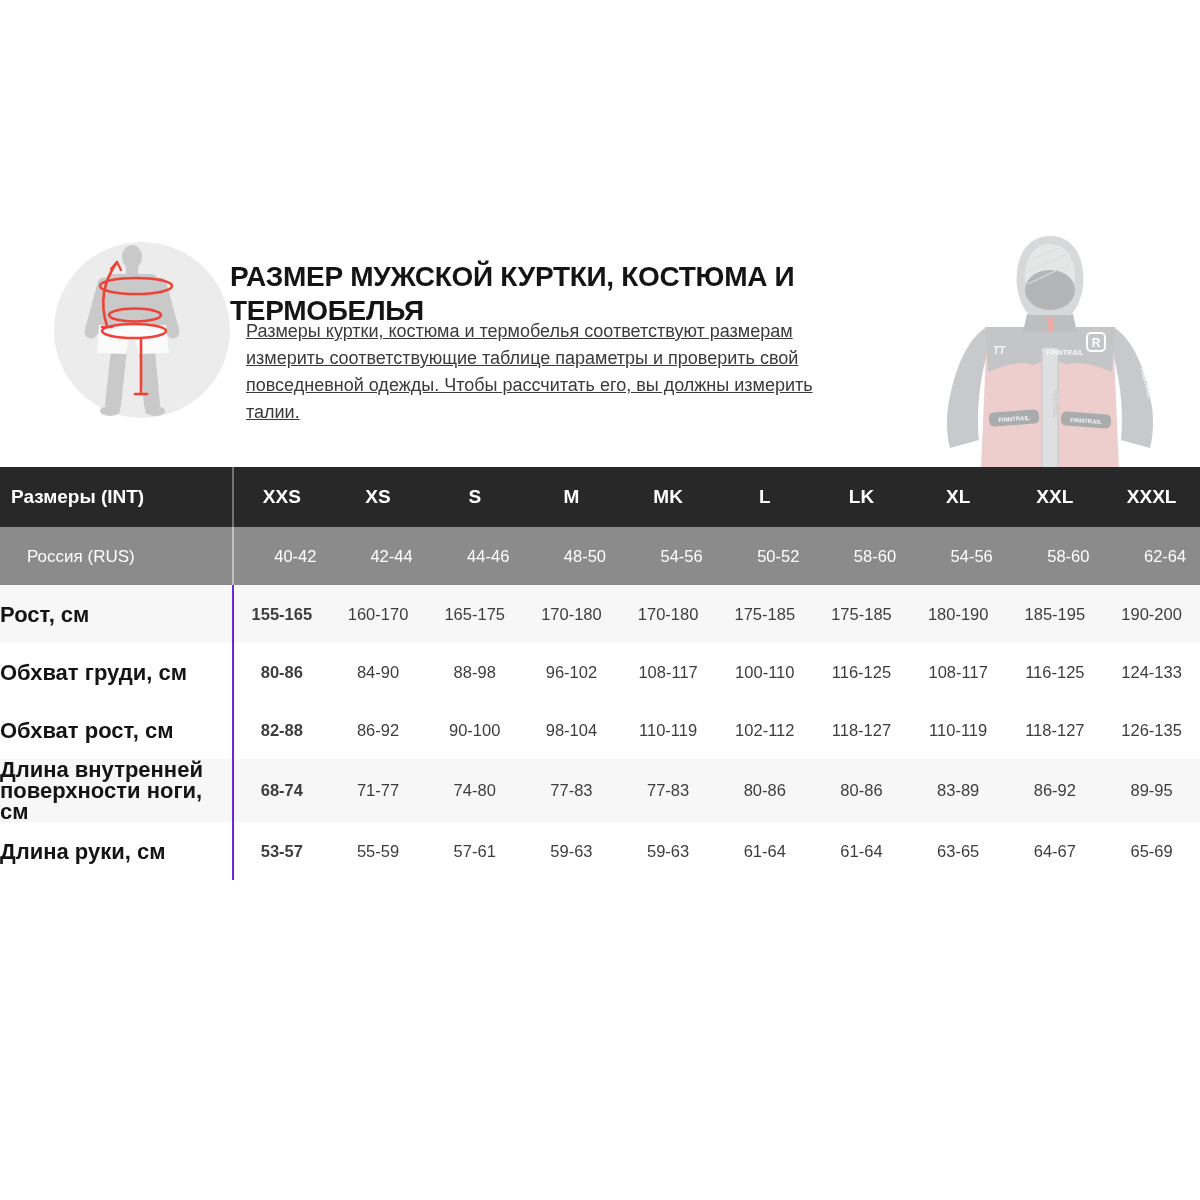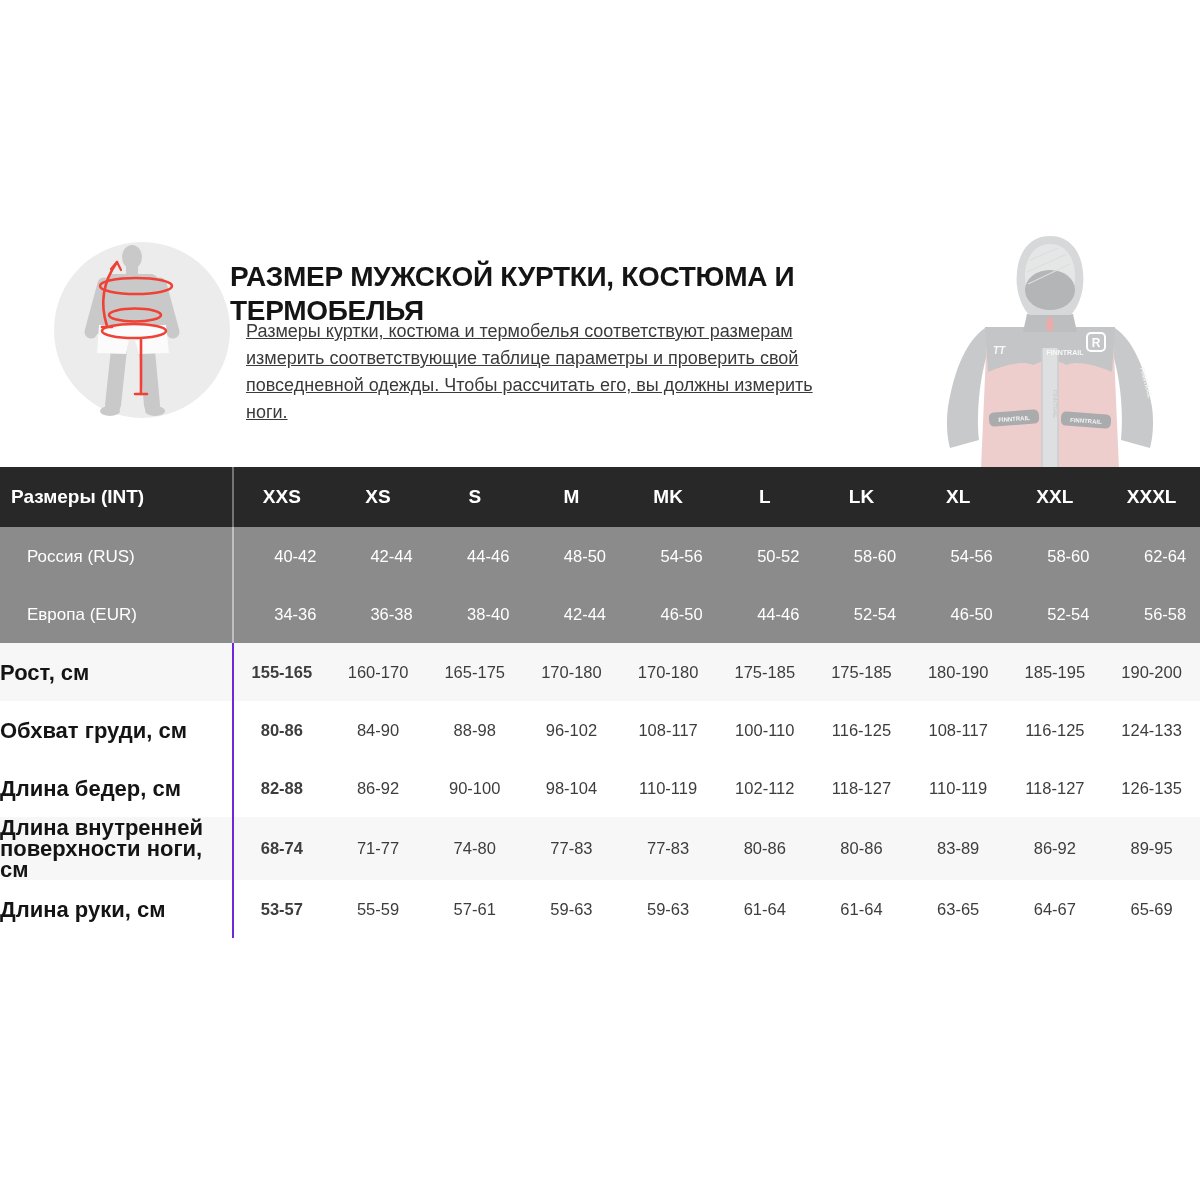--- a/index.html
+++ b/index.html
@@ -87,21 +87,21 @@
       <line x1="81" y1="152" x2="93" y2="152"></line>
     </g>
   </svg>
 </div>
 
 <h1 class="hero-title">РАЗМЕР МУЖСКОЙ КУРТКИ, КОСТЮМА И ТЕРМОБЕЛЬЯ</h1>
 <div class="hero-desc">
   <div>Размеры куртки, костюма и термобелья соответствуют размерам</div>
   <div>измерить соответствующие таблице параметры и проверить свой</div>
   <div>повседневной одежды. Чтобы рассчитать его, вы должны измерить</div>
-  <div>ноги.</div>
+  <div>талии.</div>
 </div>
 
 <div class="jacket-img">
   <svg width="230" height="239" viewBox="0 0 230 239">
     <g opacity="0.45">
 
       <path d="M50,98 C30,112 19,142 13,177 C11,192 12,207 15,218 L44,210 C41,182 45,140 56,114 Z" fill="#84888c"></path>
       <path d="M180,98 C200,112 211,142 217,177 C219,192 218,207 215,218 L186,210 C189,182 185,140 174,114 Z" fill="#84888c"></path>
 
       <path d="M52,100 L178,100 L184,239 L46,239 Z" fill="#d8938f"></path>
@@ -169,33 +169,20 @@
           <td class="val">42-44</td>
           <td class="val">44-46</td>
           <td class="val">48-50</td>
           <td class="val">54-56</td>
           <td class="val">50-52</td>
           <td class="val">58-60</td>
           <td class="val">54-56</td>
           <td class="val">58-60</td>
           <td class="val">62-64</td>
         </tr>
-        <tr class="gray">
-          <td class="label">Европа (EUR)</td>
-          <td class="val div-cell">34-36</td>
-          <td class="val">36-38</td>
-          <td class="val">38-40</td>
-          <td class="val">42-44</td>
-          <td class="val">46-50</td>
-          <td class="val">44-46</td>
-          <td class="val">52-54</td>
-          <td class="val">46-50</td>
-          <td class="val">52-54</td>
-          <td class="val">56-58</td>
-        </tr>
         <tr class="light">
           <td class="label">Рост, см</td>
           <td class="val div-cell">155-165</td>
           <td class="val">160-170</td>
           <td class="val">165-175</td>
           <td class="val">170-180</td>
           <td class="val">170-180</td>
           <td class="val">175-185</td>
           <td class="val">175-185</td>
           <td class="val">180-190</td>
@@ -209,21 +196,21 @@
           <td class="val">88-98</td>
           <td class="val">96-102</td>
           <td class="val">108-117</td>
           <td class="val">100-110</td>
           <td class="val">116-125</td>
           <td class="val">108-117</td>
           <td class="val">116-125</td>
           <td class="val">124-133</td>
         </tr>
         <tr class="white">
-          <td class="label">Длина бедер, см</td>
+          <td class="label">Обхват рост, см</td>
           <td class="val div-cell">82-88</td>
           <td class="val">86-92</td>
           <td class="val">90-100</td>
           <td class="val">98-104</td>
           <td class="val">110-119</td>
           <td class="val">102-112</td>
           <td class="val">118-127</td>
           <td class="val">110-119</td>
           <td class="val">118-127</td>
           <td class="val">126-135</td>

